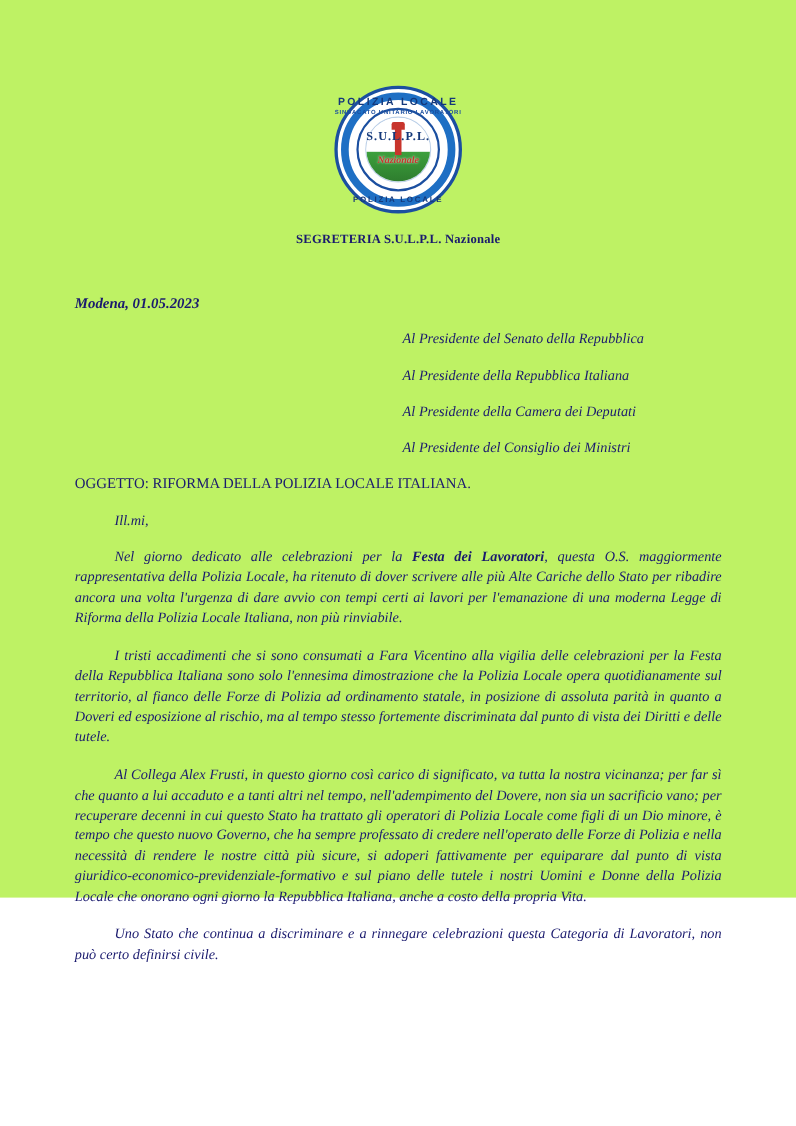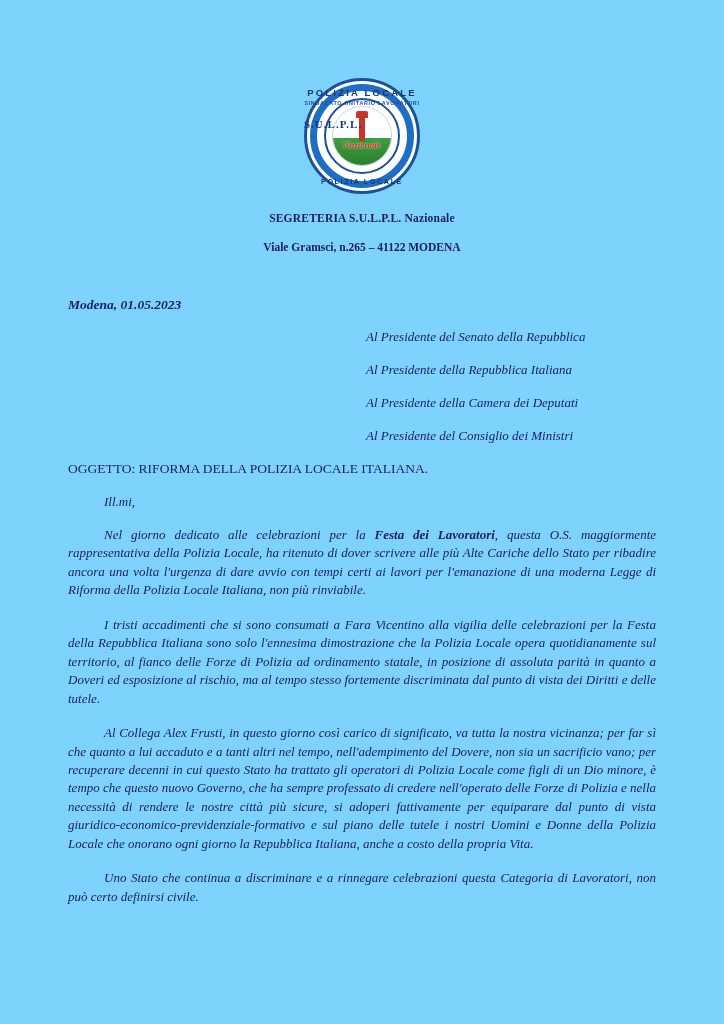--- a/index.html
+++ b/index.html
@@ -10,24 +10,24 @@
   body {
     width: 724px;
     height: 1024px;
     font-family: "Liberation Serif", serif;
     color: #1a1a6e;
     overflow: hidden;
   }
   .page {
     position: relative;
     width: 724px;
-    height: 1024px;
+    height: 816px;
     box-sizing: border-box;
     padding: 0 68px;
-    background: #7dd3fc;
+    background: #bef264;
   }
 
   
   .logo-wrap {
     display: flex;
     justify-content: center;
     padding-top: 78px;
   }
   .logo {
     position: relative;
@@ -91,21 +91,21 @@
     top: -6px;
     width: 12px;
     height: 7px;
     background: #c8342c;
     border-radius: 2px 2px 0 0;
   }
   .logo .sulpl {
     position: absolute;
     left: 0; right: 0;
     top: 40px;
-    text-align: left;
+    text-align: center;
     font-family: "Liberation Serif", serif;
     font-weight: bold;
     font-size: 11px;
     letter-spacing: 1px;
     color: #14387a;
     z-index: 4;
   }
   .logo .nazionale {
     position: absolute;
     left: 0; right: 0;
@@ -235,21 +235,20 @@
       <div class="arc-top">POLIZIA LOCALE</div>
       <div class="arc-inner">SINDACATO UNITARIO LAVORATORI</div>
       <div class="sulpl">S.U.L.P.L.</div>
       <div class="nazionale">Nazionale</div>
       <div class="arc-bottom">POLIZIA LOCALE</div>
     </div>
   </div>
 
   <div class="letterhead">
     <div class="org">SEGRETERIA S.U.L.P.L. Nazionale</div>
-    <div class="addr">Viale Gramsci, n.265 – 41122 MODENA</div>
   </div>
 
   <div class="date">Modena, 01.05.2023</div>
 
   <div class="recipients">
     <div class="rline">Al Presidente del Senato della Repubblica</div>
     <div class="rline">Al Presidente della Repubblica Italiana</div>
     <div class="rline">Al Presidente della Camera dei Deputati</div>
     <div class="rline">Al Presidente del Consiglio dei Ministri</div>
   </div>

